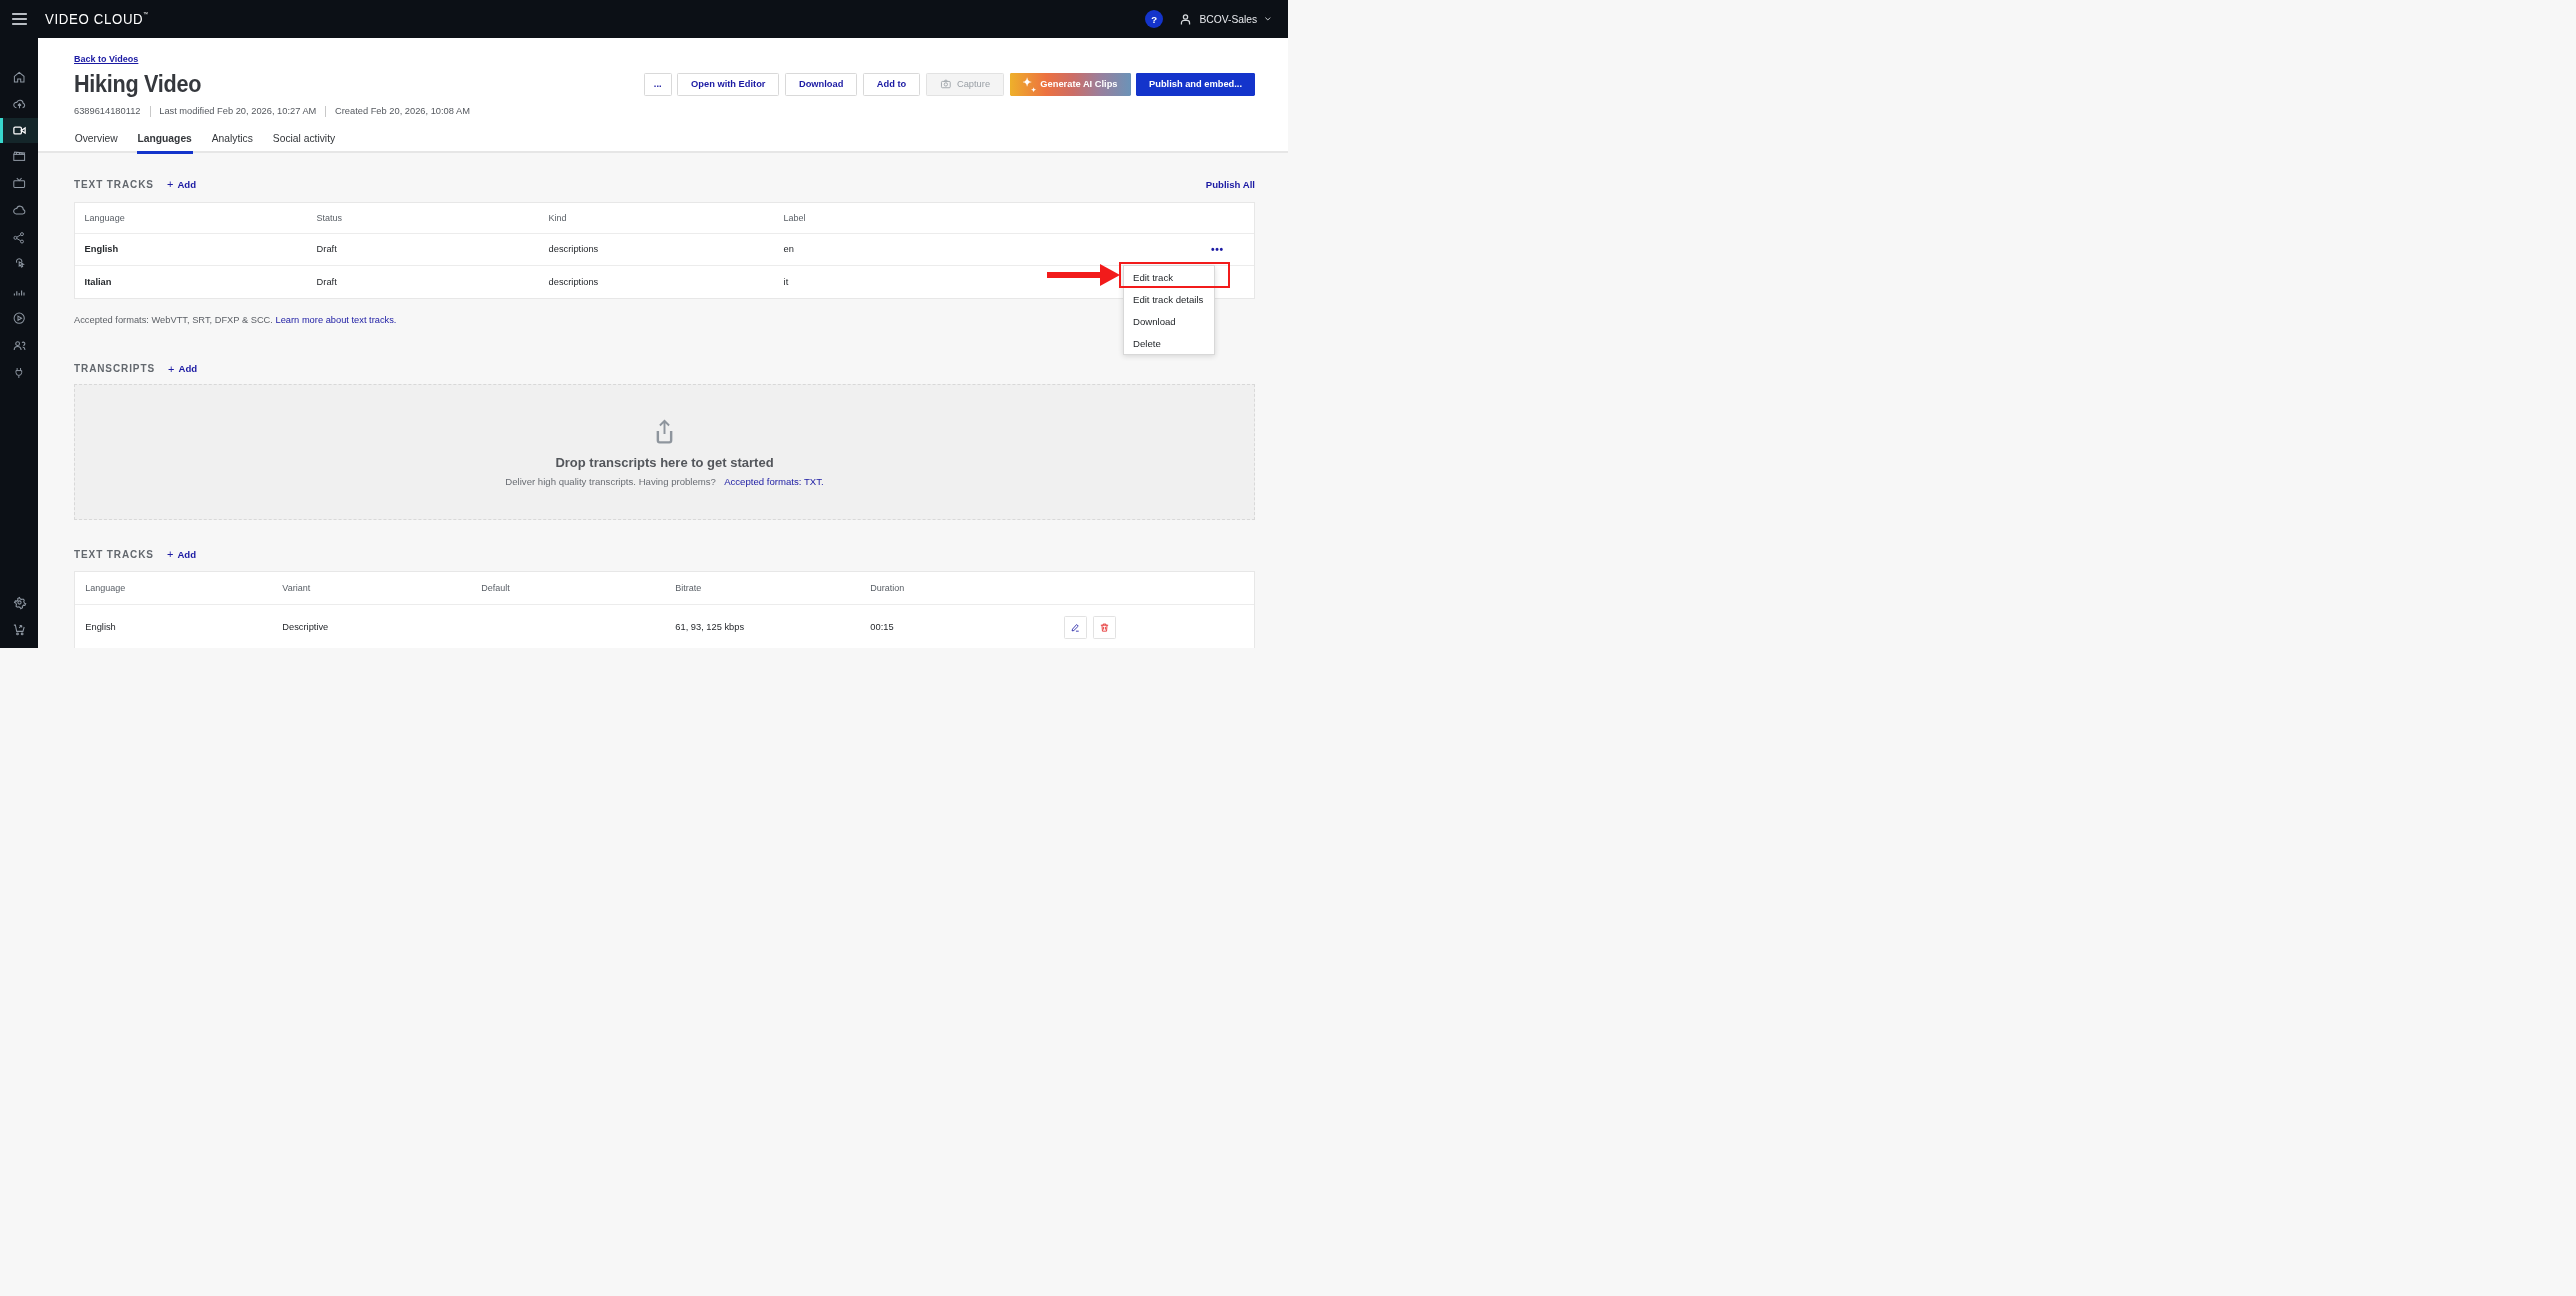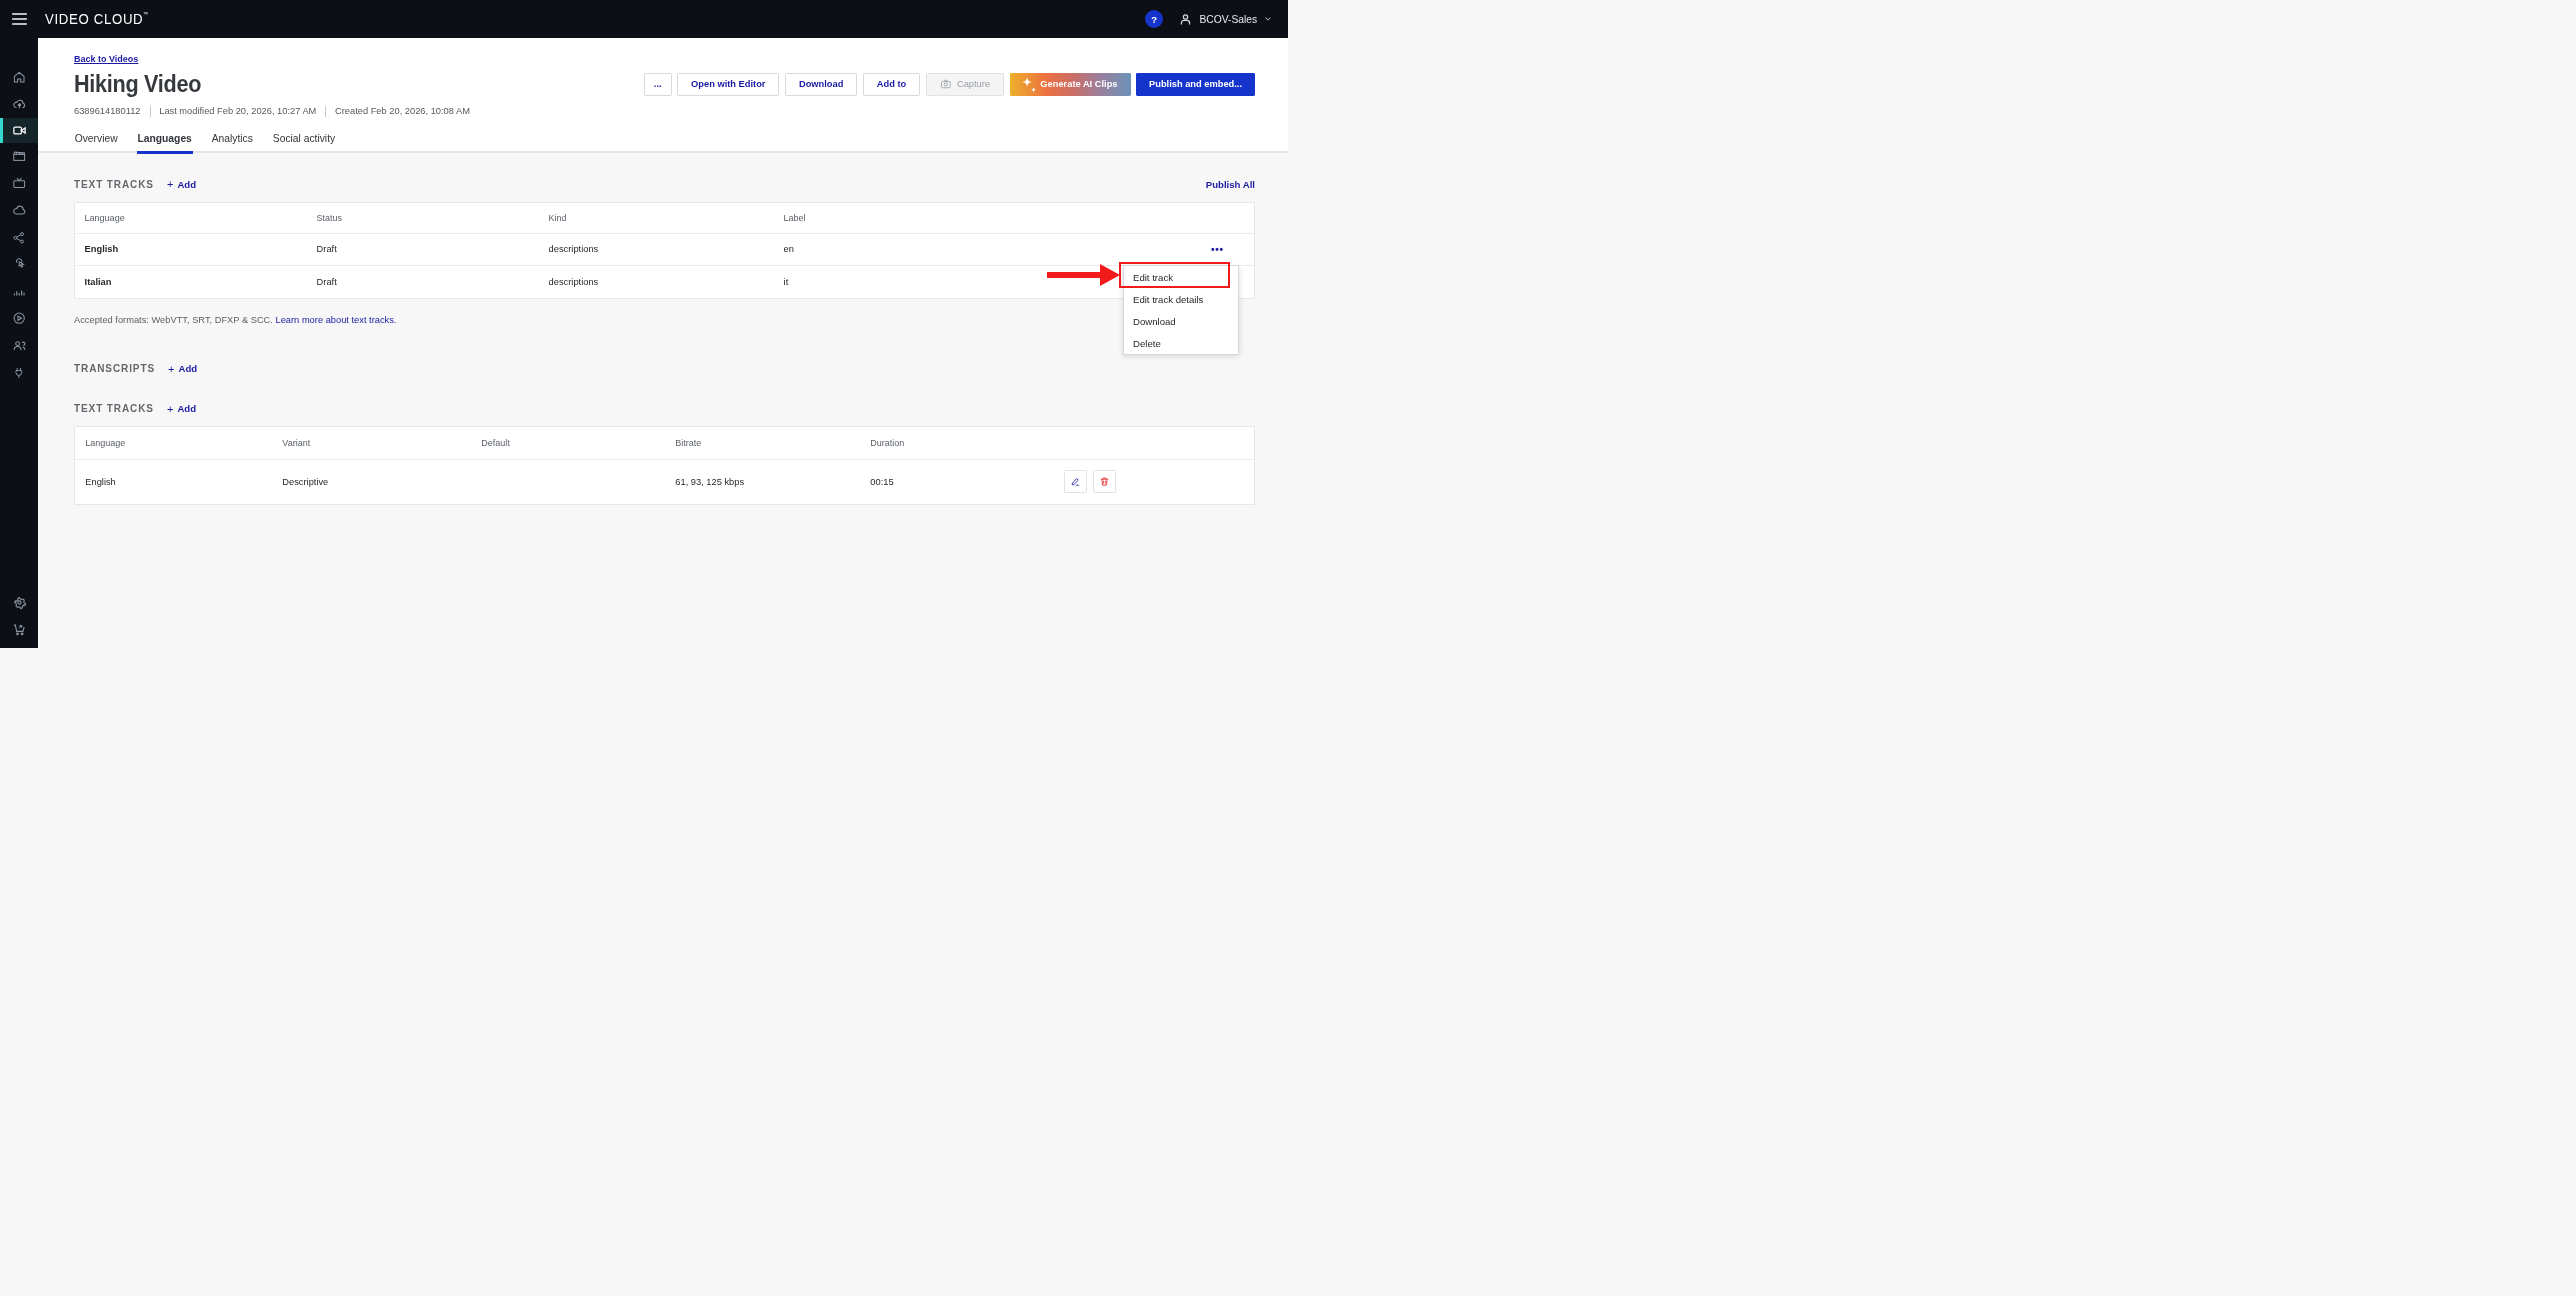--- a/index.html
+++ b/index.html
@@ -72,21 +72,21 @@
   .drop-sub { margin-top:6.9px; font-size:9.6px; color:#6a6e74; }
   .drop-sub a { color:#1b1aa3; text-decoration:none; margin-left:5.5px; cursor:pointer; }
 
   .at-grid { display:grid; grid-template-columns:197px 199px 194px 195px 194px 1fr; align-items:center; padding-left:10.3px; }
   .at-head { height:33px; color:#595f66; font-size:9px; border-bottom:0.7px solid #ececec; }
   .at-row { height:44px; font-size:9.3px; color:#25282c; }
   .row-actions { display:flex; gap:5.5px; }
   .icon-btn { width:23px; height:23px; background:#fff; border:0.7px solid #e2e2e2; border-radius:1.4px; display:flex; align-items:center; justify-content:center; cursor:pointer; }
 
   
-  .ctx-menu { position:absolute; left:1123px; top:265px; width:116px; background:#fff; border:0.7px solid #d8d8d8; box-shadow:0 2.1px 5.5px rgba(0,0,0,.14); z-index:50; }
+  .ctx-menu { position:absolute; left:1123px; top:265px; width:92px; background:#fff; border:0.7px solid #d8d8d8; box-shadow:0 2.1px 5.5px rgba(0,0,0,.14); z-index:50; }
   .ctx-item { height:22px; display:flex; align-items:center; padding-left:9px; font-size:9.6px; color:#1e2226; cursor:pointer; }
   
   .anno-rect { position:absolute; left:1119px; top:262px; width:111px; height:26px; border:2.7px solid #f21b1b; z-index:60; pointer-events:none; }
   .anno-arrow-bar { position:absolute; left:1047px; top:272px; width:55px; height:6.2px; background:#f21b1b; z-index:60; pointer-events:none; }
   .anno-arrow-head { position:absolute; left:1100px; top:264px; width:0; height:0; border-top:11px solid transparent; border-bottom:11px solid transparent; border-left:20px solid #f21b1b; z-index:60; pointer-events:none; }
 </style>
 </head>
 <body>
 
 <div class="page">
@@ -287,20 +287,31 @@
         <a>Learn more about text tracks.</a>
       </div>
 
       <div class="section-row" style="margin-top:38px">
         <span class="section-label">TRANSCRIPTS</span>
         <span class="add-link">
             <span class="plus">+</span>
             <span>Add</span>
           </span>
       </div>
+      <div class="dropzone">
+        <svg width="29" height="29" viewBox="0 0 24 24" fill="none" stroke="#8e959d" stroke-width="1.6">
+            <path d="M12 14V3.5M8.2 7 12 3.2 15.8 7"></path>
+            <path d="M6.5 11.5v8a1.5 1.5 0 0 0 1.5 1.5h8a1.5 1.5 0 0 0 1.5-1.5v-8" stroke-width="2"></path>
+          </svg>
+        <div class="drop-title">Drop transcripts here to get started</div>
+        <div class="drop-sub">
+          <span>Deliver high quality transcripts. Having problems?</span>
+          <a>Accepted formats: TXT.</a>
+        </div>
+      </div>
 
       <div class="section-row" style="margin-top:28px">
         <span class="section-label">TEXT TRACKS</span>
         <span class="add-link">
             <span class="plus">+</span>
             <span>Add</span>
           </span>
       </div>
       <div class="card" style="margin-top:11px">
         <div class="at-grid at-head">

